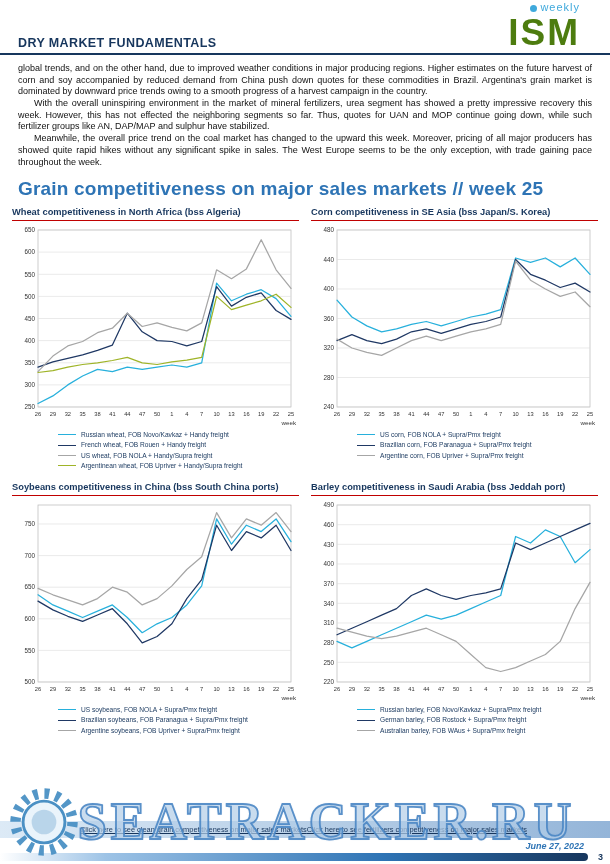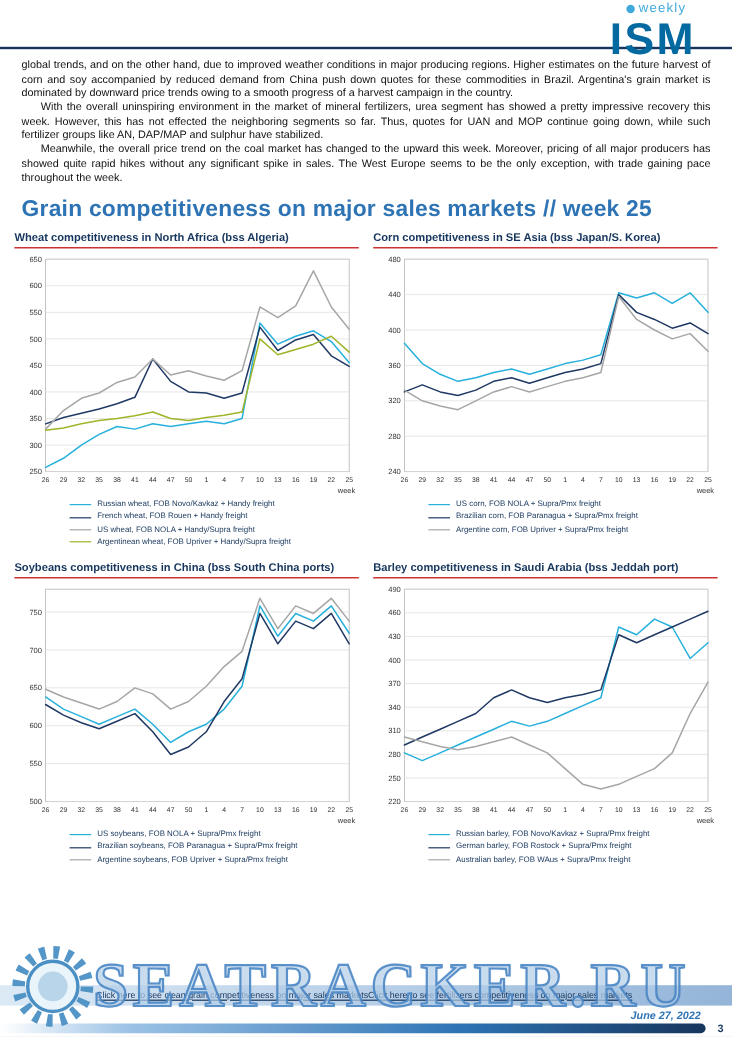--- a/index.html
+++ b/index.html
@@ -5,24 +5,24 @@
   html,body { margin:0; padding:0; background:#e8e8e8; }
   .page {
     position:relative; width:610px; height:864px; margin:0 auto;
     background:#ffffff; overflow:hidden;
     font-family:"Liberation Sans", sans-serif; color:#111;
   }
 
   
   .header { position:relative; padding:36px 18px 3px 18px; border-bottom:2px solid #17365d; }
   .header-title { color:#17365d; font-size:12.5px; font-weight:bold; letter-spacing:.4px; }
-  .logo { position:absolute; top:2px; right:30px; text-align:left; line-height:1; }
+  .logo { position:absolute; top:2px; right:30px; text-align:right; line-height:1; }
   .logo-weekly { color:#3fa9dc; font-size:11px; padding-left:14px; letter-spacing:1px; }
   .logo-dot { display:inline-block; width:7px; height:7px; border-radius:50%; background:#3fa9dc; margin-right:3px; vertical-align:middle; }
-  .logo-brand { color:#0369a1; font-size:37px; font-weight:900; letter-spacing:2px; margin-top:1px; }
+  .logo-brand { color:#4d7c0f; font-size:37px; font-weight:900; letter-spacing:2px; margin-top:1px; }
 
   
   .paragraphs { padding:8px 18px 0 18px; font-size:9px; line-height:1.3; text-align:justify; }
   .paragraphs p { margin:0; }
   .paragraphs p.indent { text-indent:16px; }
 
   .section-title { margin:10px 18px 7px 18px; color:#2e74b5; font-size:19px; font-weight:bold; letter-spacing:.2px; }
 
   
   .charts { display:grid; grid-template-columns:1fr 1fr; column-gap:12px; row-gap:10px; padding:0 12px; }
@@ -61,20 +61,21 @@
     border-radius:0 4px 4px 0;
   }
   .page-num { position:absolute; right:7px; bottom:2px; font-size:9px; font-weight:bold; color:#17365d; z-index:7; }
 </style>
 </head>
 <body>
 
 <div class="page">
 
   <div class="header">
+    <div class="header-title">DRY MARKET FUNDAMENTALS</div>
     <div class="logo">
       <div class="logo-weekly"><span class="logo-dot"></span><span>weekly</span></div>
       <div class="logo-brand">ISM</div>
     </div>
   </div>
 
   <div class="paragraphs">
     <p>global trends, and on the other hand, due to improved weather conditions in major producing regions. Higher estimates on the future harvest of corn and soy accompanied by reduced demand from China push down quotes for these commodities in Brazil. Argentina's grain market is dominated by downward price trends owing to a smooth progress of a harvest campaign in the country.</p>
     <p class="indent">With the overall uninspiring environment in the market of mineral fertilizers, urea segment has showed a pretty impressive recovery this week. However, this has not effected the neighboring segments so far. Thus, quotes for UAN and MOP continue going down, while such fertilizer groups like AN, DAP/MAP and sulphur have stabilized.</p>
     <p class="indent">Meanwhile, the overall price trend on the coal market has changed to the upward this week. Moreover, pricing of all major producers has showed quite rapid hikes without any significant spike in sales. The West Europe seems to be the only exception, with trade gaining pace throughout the week.</p>

